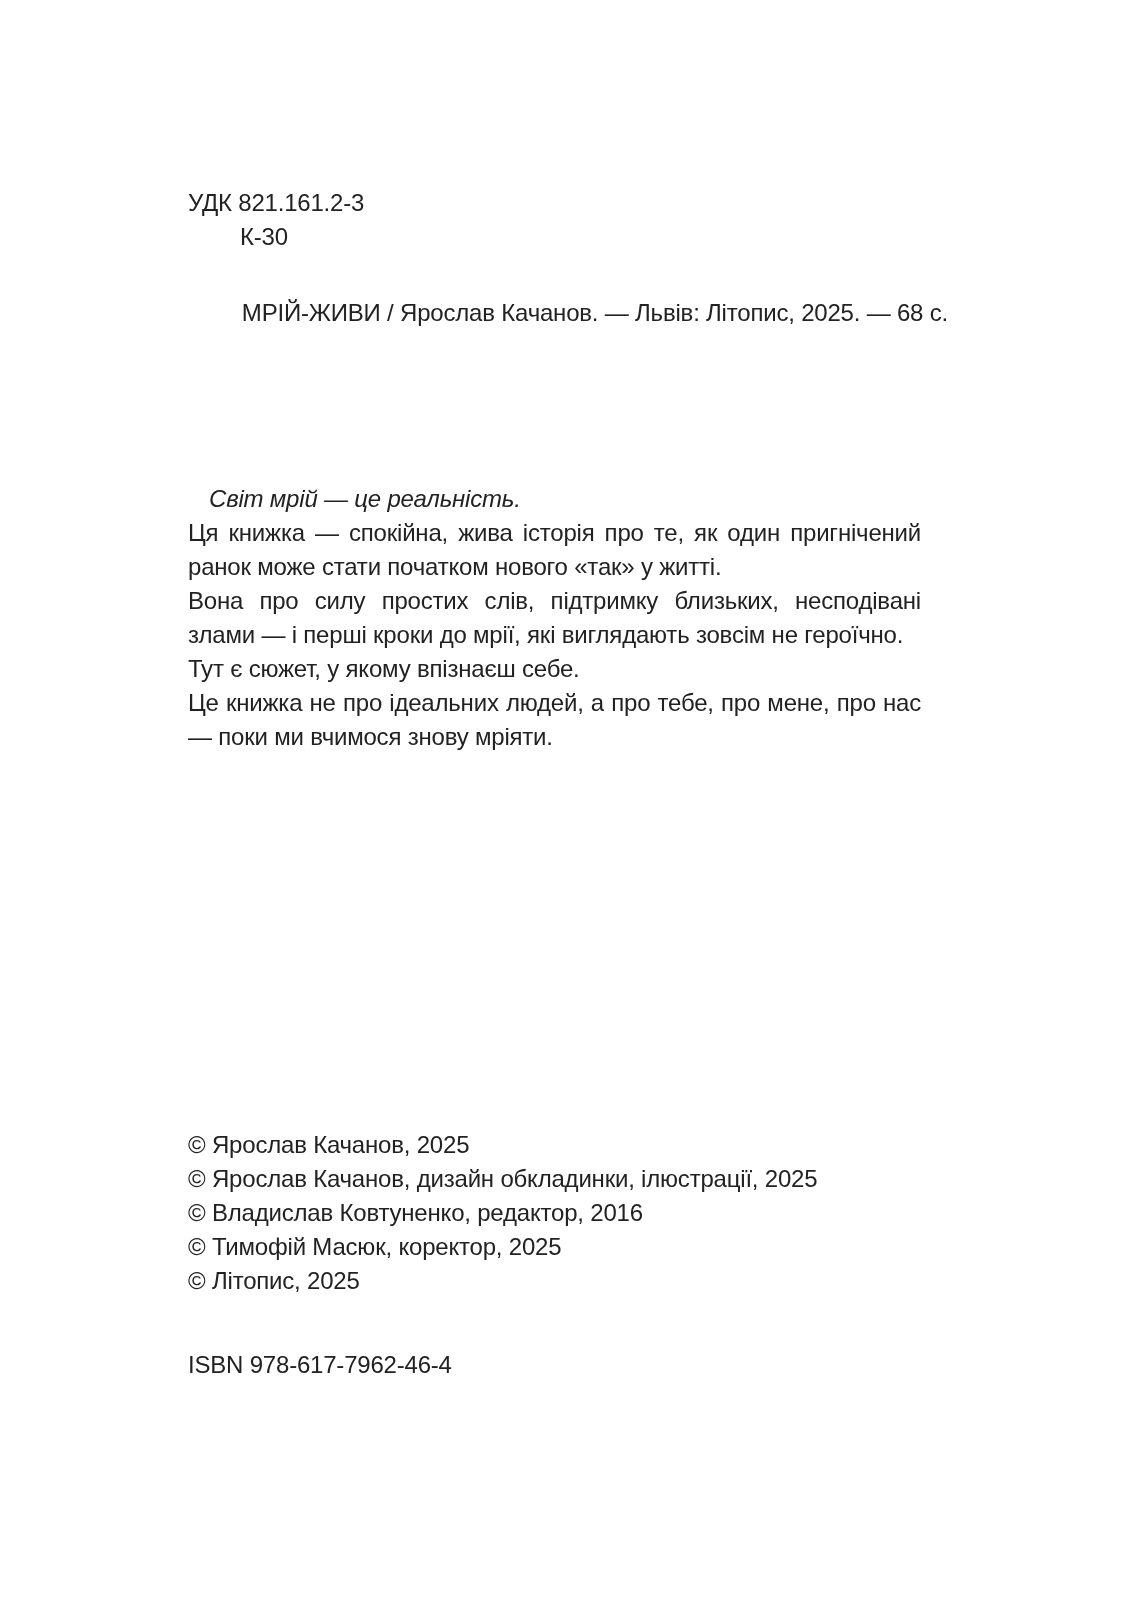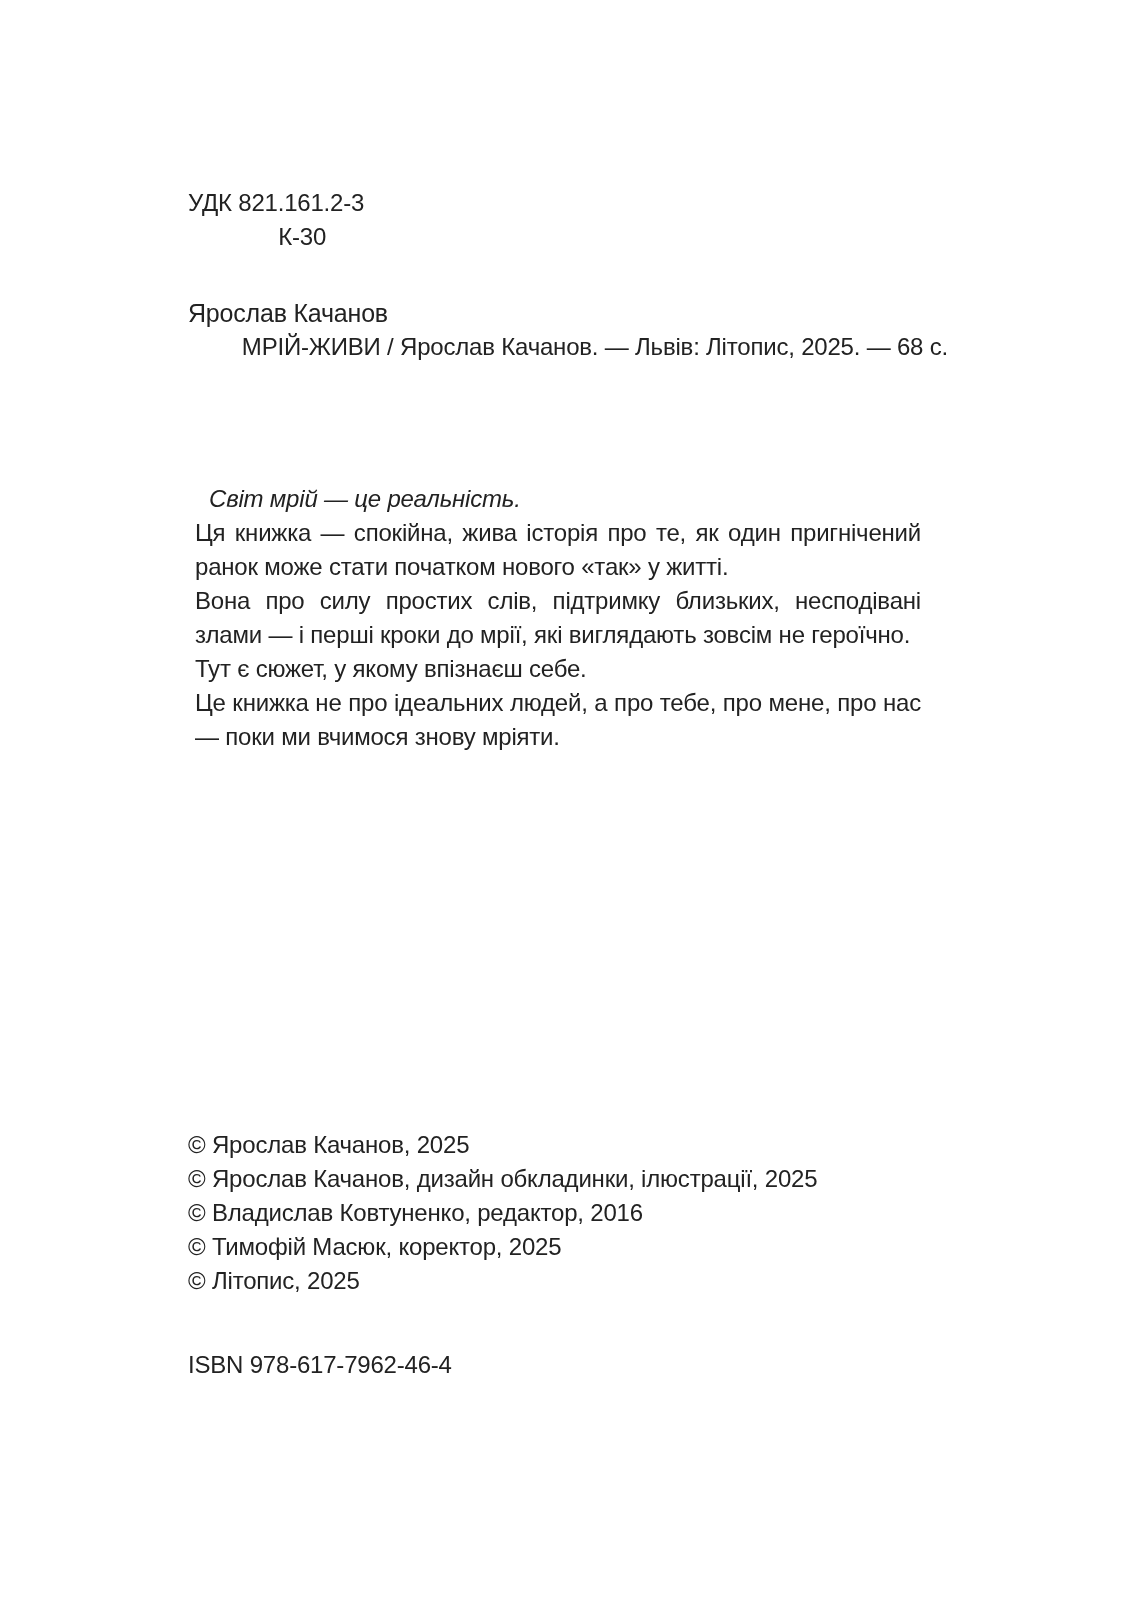--- a/index.html
+++ b/index.html
@@ -23,52 +23,50 @@
     }
     .block {
       position: absolute;
       left: 188px;
       font-size: 24px;
       line-height: 34px;
       letter-spacing: -0.2px;
     }
     .udk { top: 186px; }
     .udk .udk-code { display: block; }
-    .udk .author-mark { display: block; padding-left: 52px; text-align: center; }
+    .udk .author-mark { display: block; padding-left: 52px; }
 
     .biblio { top: 296px; width: 760px; }
     .biblio .author { display: block; font-size: 25px; }
     .biblio .citation { display: block; white-space: nowrap; text-align: right; }
 
     .annotation { top: 482px; width: 733px; }
     .annotation .tagline { display: block; font-style: italic; margin-left: 21px; }
     .annotation .para {
       display: block;
       text-align: justify;
       text-align-last: left;
-      margin-left: 7px;
     }
 
     .copyrights { top: 1080px; margin-top: 48px; }
     .copyrights .copy-line { display: block; }
 
     .isbn { top: 1328px; margin-top: 20px; }
   </style>
 </head>
 <body>
 
 <div class="page">
 
   <div class="block udk">
     <span class="udk-code">УДК 821.161.2-3</span>
     <span class="author-mark">К-30</span>
   </div>
 
   <div class="block biblio">
-    <span class="author">Ярослав Качанов</span>
     <span class="citation">МРІЙ-ЖИВИ / Ярослав Качанов. — Львів: Літопис, 2025. — 68 с.</span>
   </div>
 
   <div class="block annotation">
     <span class="tagline">Світ мрій — це реальність.</span>
     <span class="para">Ця книжка — спокійна, жива історія про те, як один пригнічений ранок може стати початком нового «так» у житті.</span>
     <span class="para">Вона про силу простих слів, підтримку близьких, несподівані злами — і перші кроки до мрії, які виглядають зовсім не героїчно.</span>
     <span class="para">Тут є сюжет, у якому впізнаєш себе.</span>
     <span class="para">Це книжка не про ідеальних людей, а про тебе, про мене, про нас — поки ми вчимося знову мріяти.</span>
   </div>

